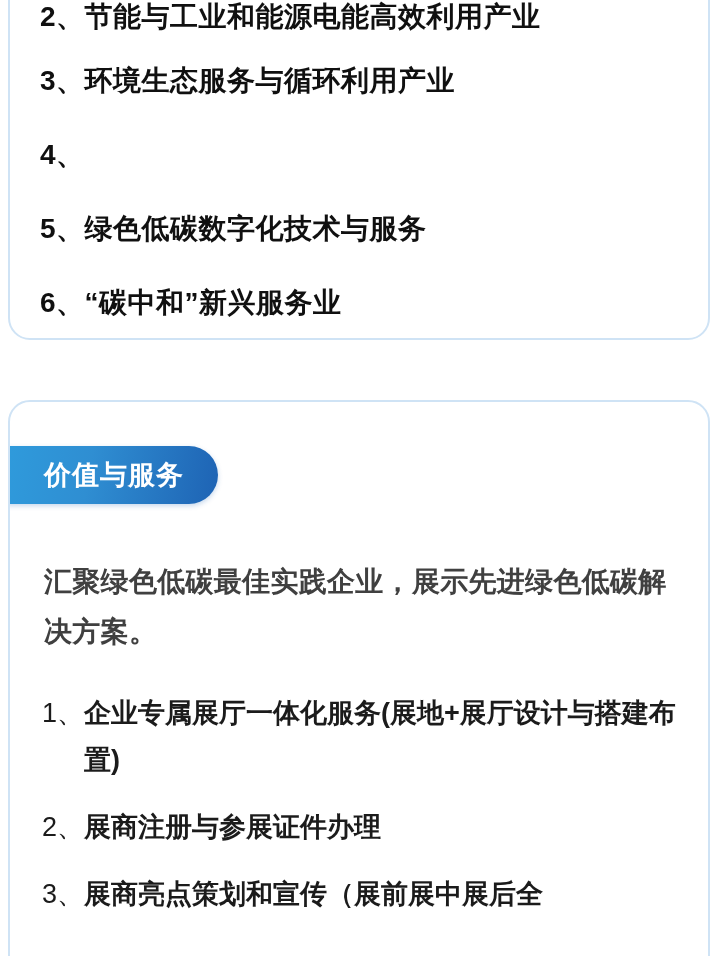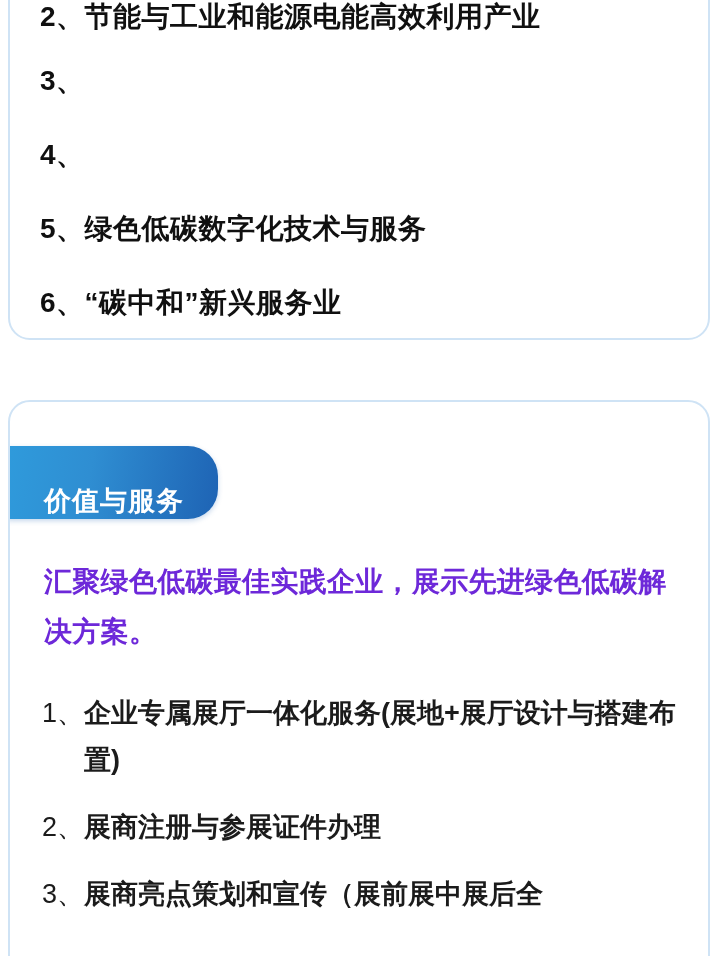--- a/index.html
+++ b/index.html
@@ -79,42 +79,42 @@
     background: #ffffff;
     border: 2px solid #cfe3f5;
     border-radius: 22px;
     overflow: hidden;
   }
 
   .tag {
     position: absolute;
     left: -6px;
     top: 44px;
-    height: 73px;
+    height: 58px;
     padding: 0 34px 0 40px;
     display: flex;
-    align-items: flex-end;
+    align-items: center;
     color: #ffffff;
     font-size: 27px;
     font-weight: 700;
     letter-spacing: 1px;
     background: linear-gradient(100deg, #2f9bdc 0%, #2f8ed2 40%, #1e63b4 100%);
     border-top-right-radius: 30px;
     border-bottom-right-radius: 30px;
     border-top-left-radius: 6px;
     border-bottom-left-radius: 6px;
     box-shadow: 0 2px 5px rgba(30, 99, 180, 0.25);
   }
 
   .headline {
     position: absolute;
     left: 34px;
     top: 155px;
     width: 648px;
-    color: #6d28d9;
+    color: #404040;
     font-size: 28px;
     font-weight: 700;
     line-height: 50px;
     letter-spacing: 0.3px;
   }
 
   .list-bottom {
     position: absolute;
     left: 32px;
     top: 288px;
@@ -148,20 +148,21 @@
   <div class="card-top">
     <div class="list-top">
 
       <div class="item clipped">
         <span class="num">2、</span>
         <span class="txt">节能与工业和能源电能高效利用产业</span>
       </div>
 
       <div class="item">
         <span class="num">3、</span>
+        <span class="txt">环境生态服务与循环利用产业</span>
       </div>
 
       <div class="item">
         <span class="num">4、</span>
       </div>
 
       <div class="item">
         <span class="num">5、</span>
         <span class="txt">绿色低碳数字化技术与服务</span>
       </div>

